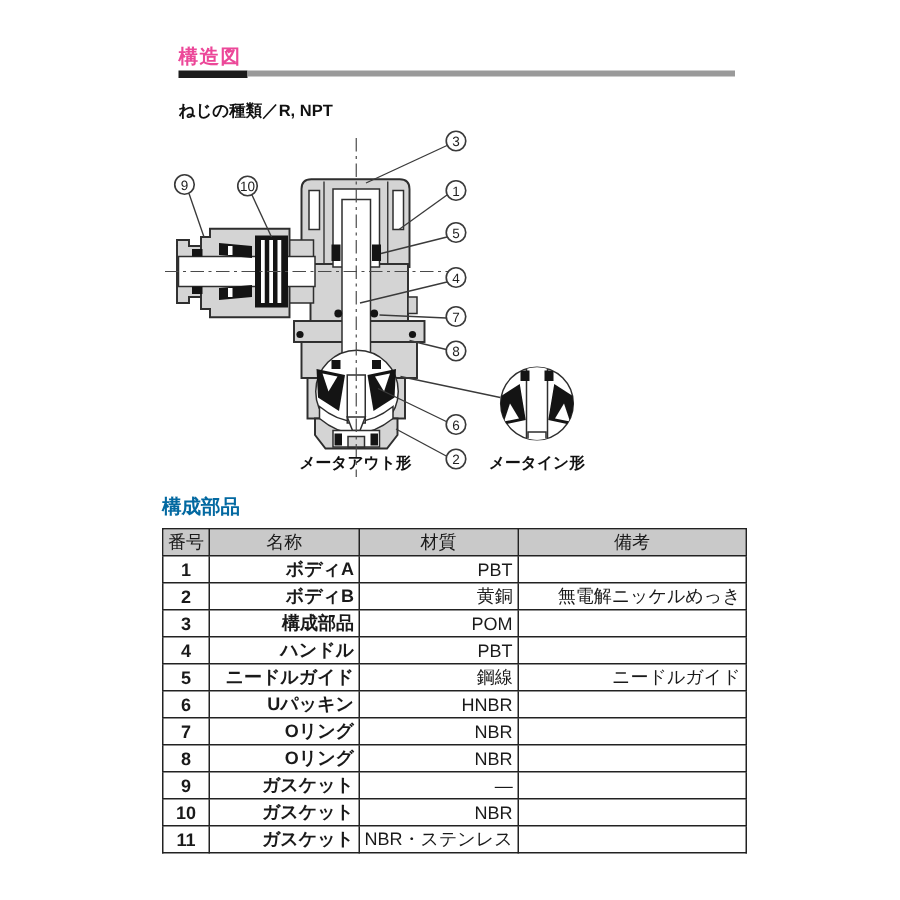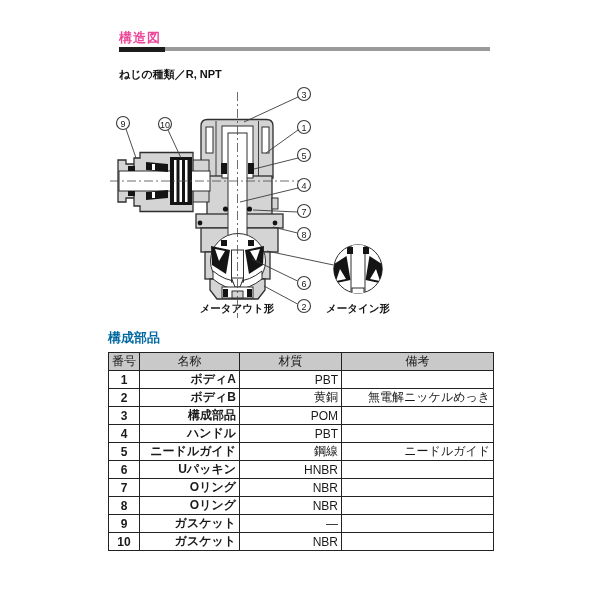--- a/index.html
+++ b/index.html
@@ -276,16 +276,22 @@
           <td class="c-name">ガスケット</td>
           <td class="c-mat">—</td>
           <td class="c-rem"></td>
         </tr>
       <tr>
           <td class="c-num">10</td>
           <td class="c-name">ガスケット</td>
           <td class="c-mat">NBR</td>
           <td class="c-rem"></td>
         </tr>
+      <tr>
+          <td class="c-num">11</td>
+          <td class="c-name">ガスケット</td>
+          <td class="c-mat">NBR・ステンレス</td>
+          <td class="c-rem"></td>
+        </tr>
     </tbody>
   </table>
 
 </div>
 
 </body></html>

